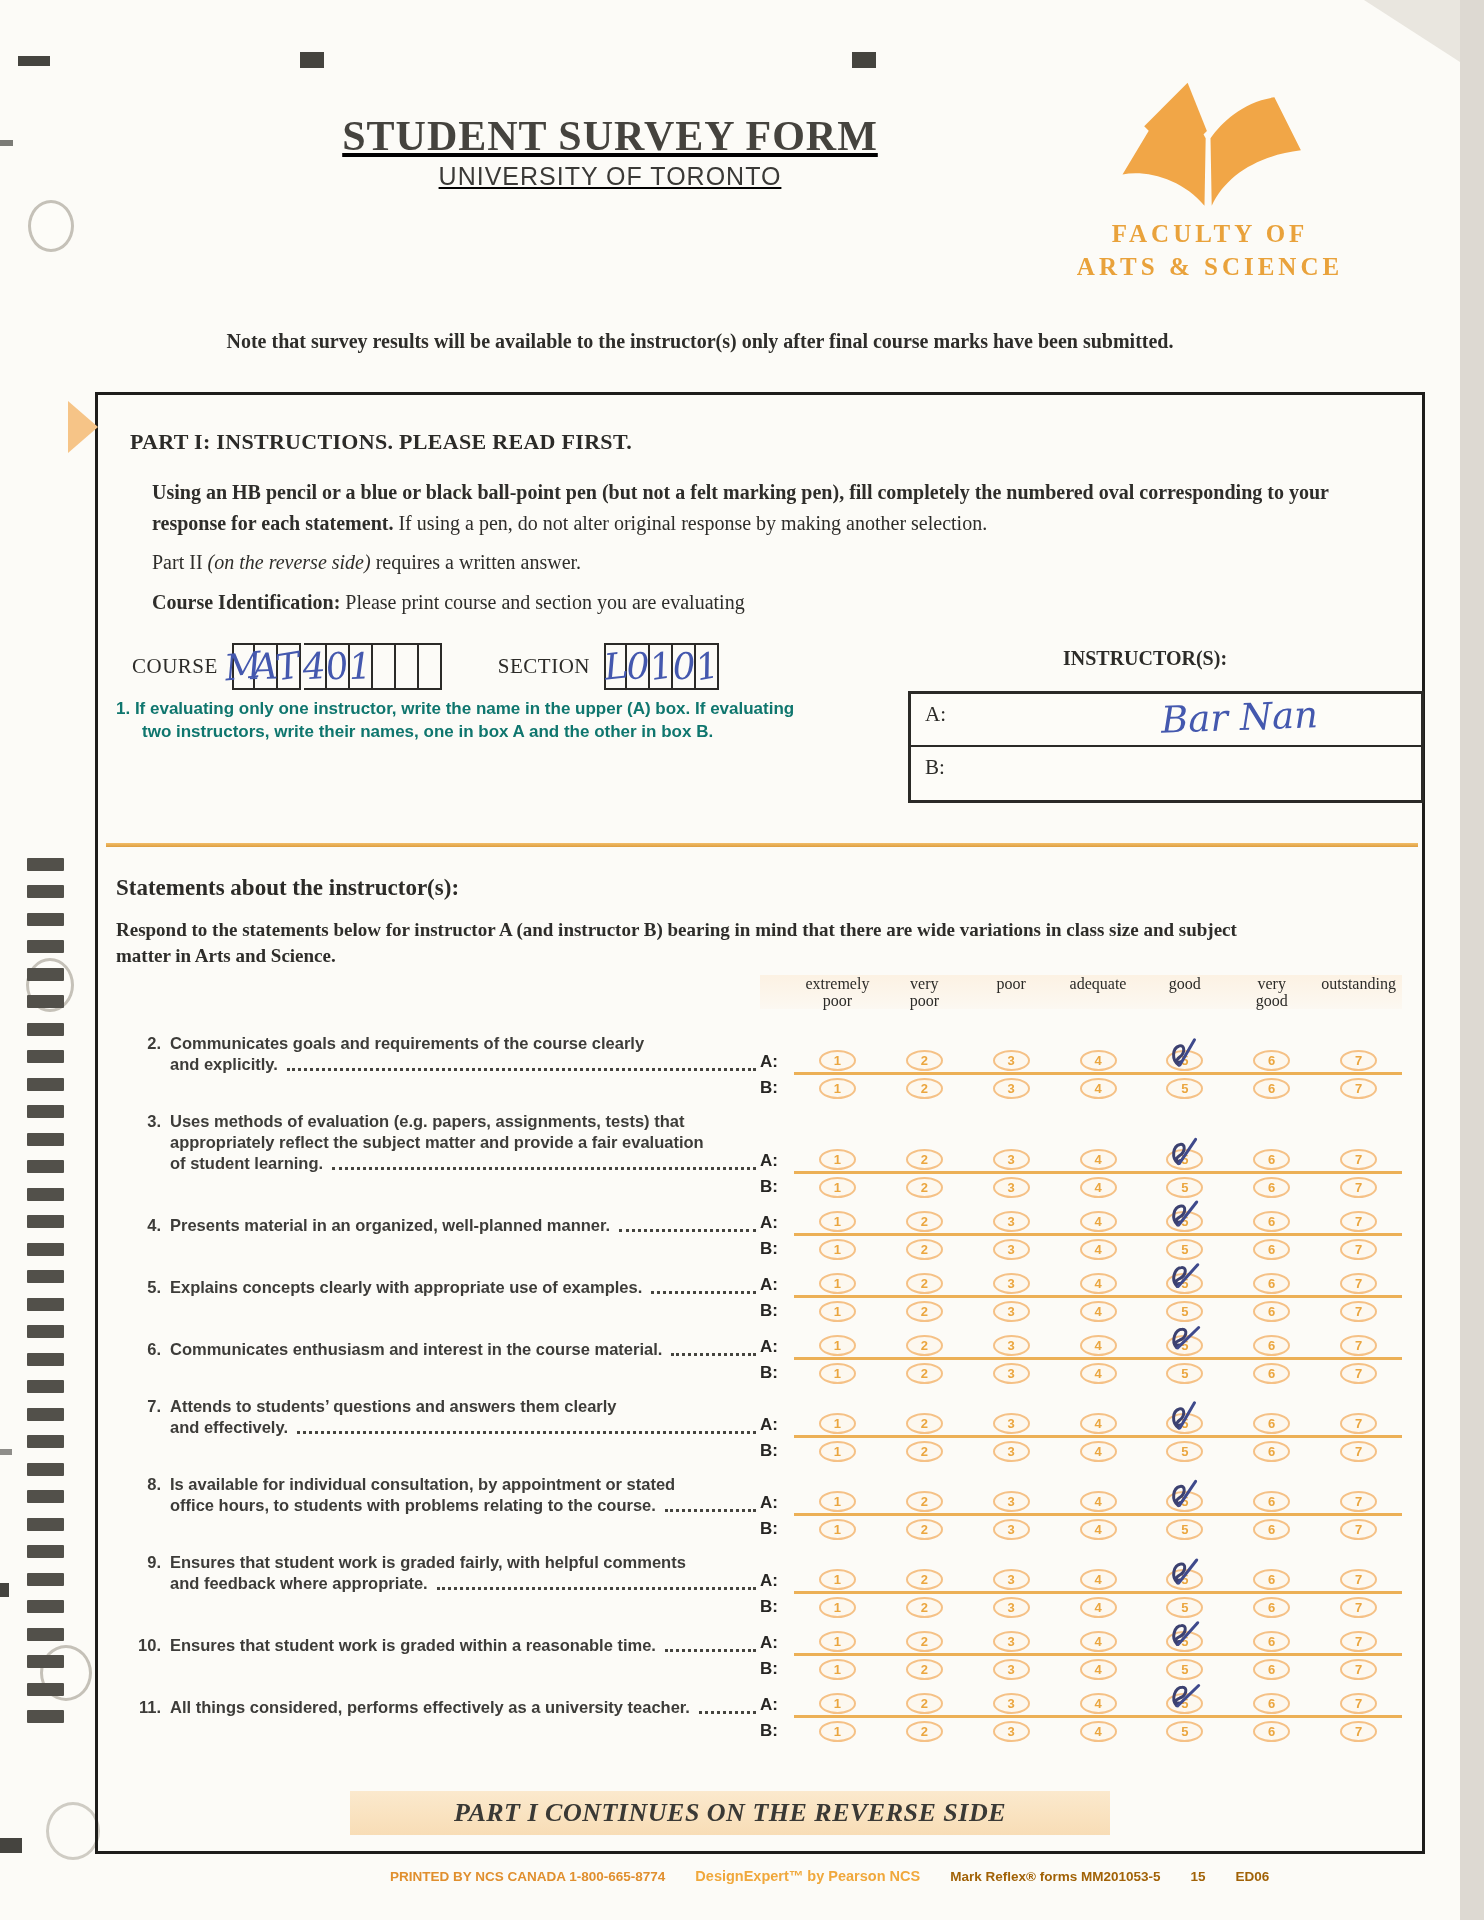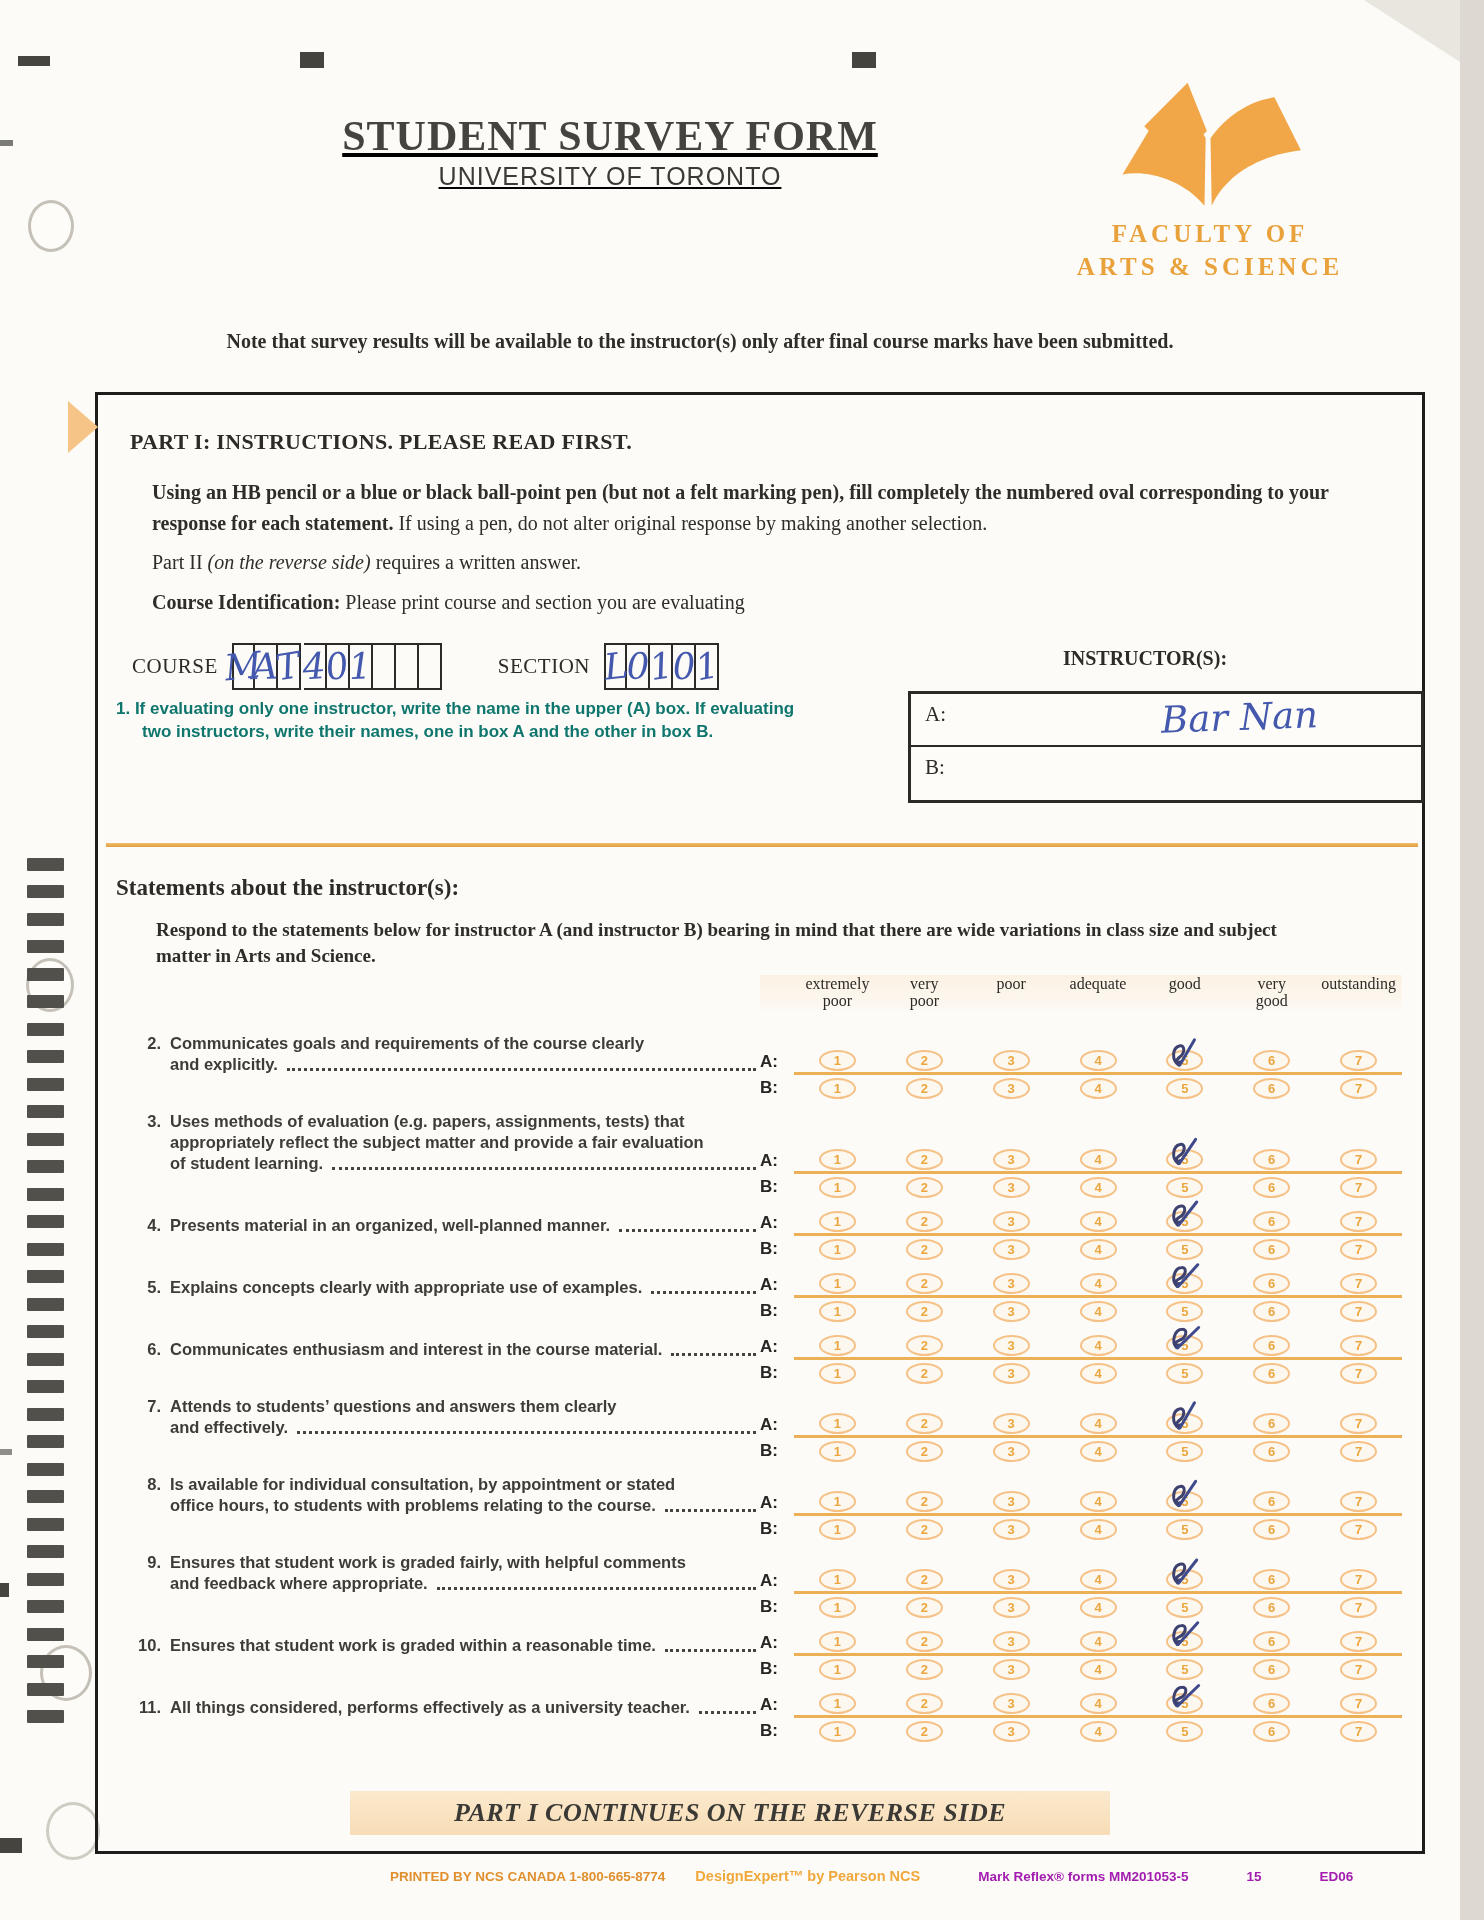--- a/index.html
+++ b/index.html
@@ -54,21 +54,21 @@
 
   .note1 { position:absolute; left:18px; top:302px; width:680px; font-family:"Liberation Sans", sans-serif;
     font-weight:bold; font-size:17px; line-height:23px; color:#0f766e; padding-left:26px; text-indent:-26px; }
   .ta-strip { position:absolute; left:60px; top:372px; background:#f9e0ba; padding:5px 26px;
     font-size:20px; color:#2e2d2a; letter-spacing:0.4px; }
   .divider { position:absolute; left:8px; right:4px; top:448px; height:4px;
     background:linear-gradient(#f2bd68,#dd9e41); }
 
   .stmts-heading { position:absolute; left:18px; top:480px; font-size:23px; font-weight:bold; color:#2c2b28; }
   .stmts-intro { position:absolute; left:18px; top:522px; width:1160px; font-size:19px; font-weight:bold;
-    line-height:26px; color:#2e2d2a;margin-left:40px; }
+    line-height:26px; color:#2e2d2a; }
 
   .scale-header { position:absolute; right:20px; top:580px; width:642px; display:flex; padding-left:34px;
     background:linear-gradient(rgba(252,240,224,0.85), rgba(252,244,233,0.4)); }
   .scale-col { flex:1; text-align:center; font-size:16px; line-height:17px; color:#2c2b28; }
 
   .stmt-list { position:absolute; left:28px; right:20px; top:638px; }
   .stmt { display:flex; margin-bottom:10px; }
   .stmt-left { flex:1; padding-bottom:26px; display:flex; flex-direction:column; justify-content:flex-end; }
   .stmt-line { display:flex; font-family:"Liberation Sans", sans-serif; font-weight:bold;
     font-size:16.5px; line-height:21px; color:#3d3c39; }
@@ -84,21 +84,21 @@
     color:#eba63f; font-family:"Liberation Sans", sans-serif; font-weight:bold; font-size:13px;
     line-height:17px; text-align:center; background:#fdf8ef; }
   .mark { position:absolute; left:50%; top:-15px; pointer-events:none; }
 
   .continues-band { position:absolute; left:252px; top:1396px; width:760px; height:44px;
     background:linear-gradient(#fbe9cd,#f8ddb6); display:flex; align-items:center; justify-content:center; }
   .continues-text { font-size:26px; font-weight:bold; font-style:italic; color:#3a3935; letter-spacing:0.5px; }
 
   .credits { position:absolute; left:390px; top:1868px; display:flex; gap:30px; align-items:baseline;
     font-family:"Liberation Sans", sans-serif; font-weight:bold; font-size:13.5px; }
-  .c1 { color:#e08f2e; } .c2 { color:#f0a83c; font-size:14.5px; } .c3 { color:#a21caf;margin-left:28px; }
+  .c1 { color:#e08f2e; } .c2 { color:#f0a83c; font-size:14.5px; } .c3 { color:#a16207; }
 </style>
 </head>
 <body>
 
 <div class="page">
   <div class="corner-cut"></div>
 
   <div class="reg-bar" style="left:18px;top:56px;width:32px;height:10px;"></div>
   <div class="reg-bar" style="left:300px;top:52px;width:24px;height:16px;"></div>
   <div class="reg-bar" style="left:852px;top:52px;width:24px;height:16px;"></div>

